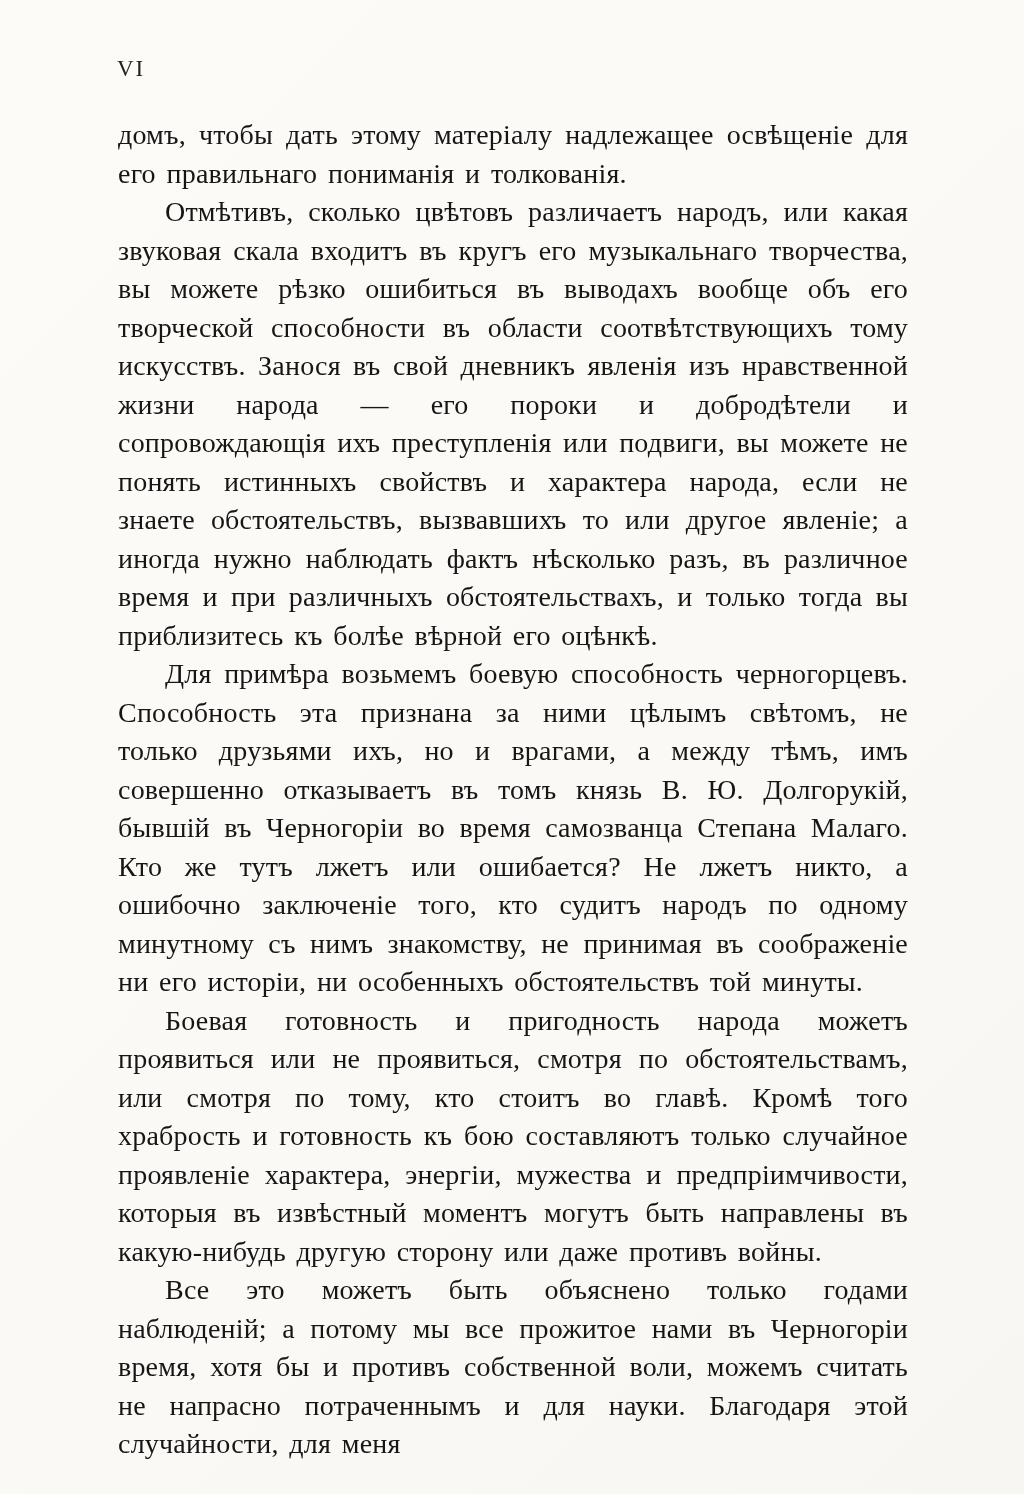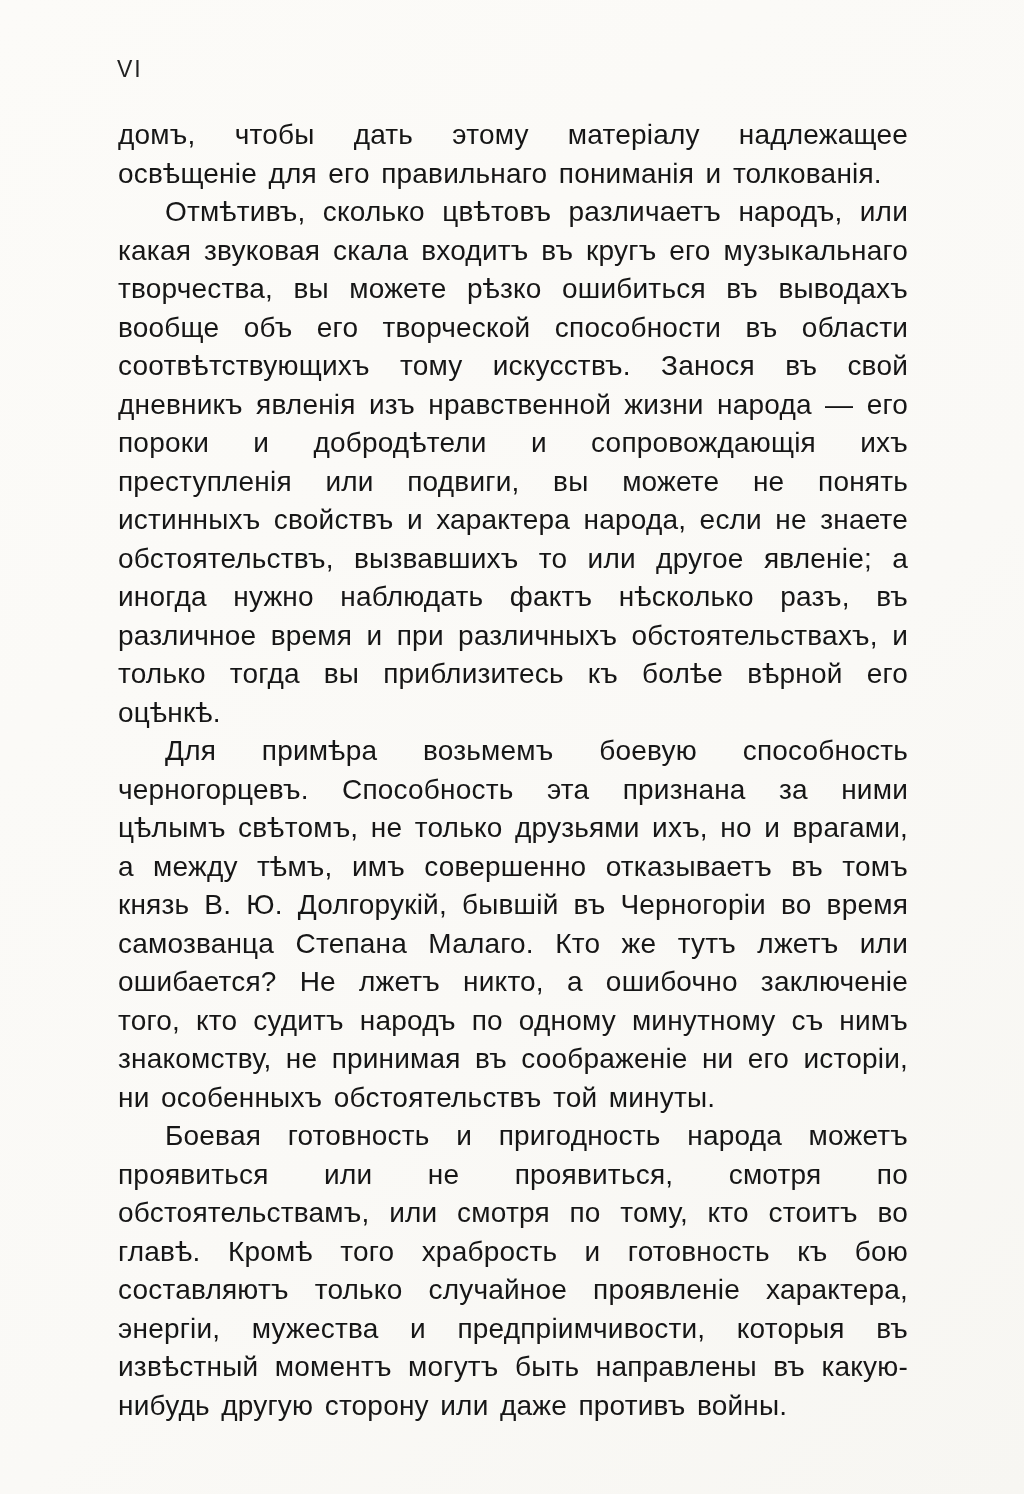--- a/index.html
+++ b/index.html
@@ -10,21 +10,21 @@
     width: 1024px;
     height: 1494px;
     background: #f6f5f2;
     overflow: hidden;
   }
   .page {
     position: relative;
     width: 1024px;
     height: 1494px;
     background: linear-gradient(135deg, #fcfbf8 0%, #faf9f6 60%, #f7f6f2 100%);
-    font-family: Liberation Sans, sans-serif;
+    font-family: Liberation Serif, serif;
     color: #1b1b1b;
   }
   .page-number {
     position: absolute;
     top: 56px;
     left: 117px;
     font-size: 23px;
     letter-spacing: 2px;
     color: #222;
   }
@@ -53,14 +53,15 @@
 <body>
 
 <div class="page">
   <div class="page-number">VI</div>
 
   <div class="text-block">
     <p class="para no-indent">домъ, чтобы дать этому матеріалу надлежащее освѣщеніе для его правильнаго пониманія и толкованія.</p>
     <p class="para">Отмѣтивъ, сколько цвѣтовъ различаетъ народъ, или какая звуковая скала входитъ въ кругъ его музыкальнаго творчества, вы можете рѣзко ошибиться въ выводахъ вообще объ его творческой способности въ области соотвѣтствующихъ тому искусствъ. Занося въ свой дневникъ явленія изъ нравственной жизни народа — его пороки и добродѣтели и сопровождающія ихъ преступленія или подвиги, вы можете не понять истинныхъ свойствъ и характера народа, если не знаете обстоятельствъ, вызвавшихъ то или другое явленіе; а иногда нужно наблюдать фактъ нѣсколько разъ, въ различное время и при различныхъ обстоятельствахъ, и только тогда вы приблизитесь къ болѣе вѣрной его оцѣнкѣ.</p>
     <p class="para">Для примѣра возьмемъ боевую способность черногорцевъ. Способность эта признана за ними цѣлымъ свѣтомъ, не только друзьями ихъ, но и врагами, а между тѣмъ, имъ совершенно отказываетъ въ томъ князь В. Ю. Долгорукій, бывшій въ Черногоріи во время самозванца Степана Малаго. Кто же тутъ лжетъ или ошибается? Не лжетъ никто, а ошибочно заключеніе того, кто судитъ народъ по одному минутному съ нимъ знакомству, не принимая въ соображеніе ни его исторіи, ни особенныхъ обстоятельствъ той минуты.</p>
     <p class="para">Боевая готовность и пригодность народа можетъ проявиться или не проявиться, смотря по обстоятельствамъ, или смотря по тому, кто стоитъ во главѣ. Кромѣ того храбрость и готовность къ бою составляютъ только случайное проявленіе характера, энергіи, мужества и предпріимчивости, которыя въ извѣстный моментъ могутъ быть направлены въ какую-нибудь другую сторону или даже противъ войны.</p>
+    <p class="para">Все это можетъ быть объяснено только годами наблюденій; а потому мы все прожитое нами въ Черногоріи время, хотя бы и противъ собственной воли, можемъ считать не напрасно потраченнымъ и для науки. Благодаря этой случайности, для меня</p>
   </div>
 </div>
 
 </body></html>

